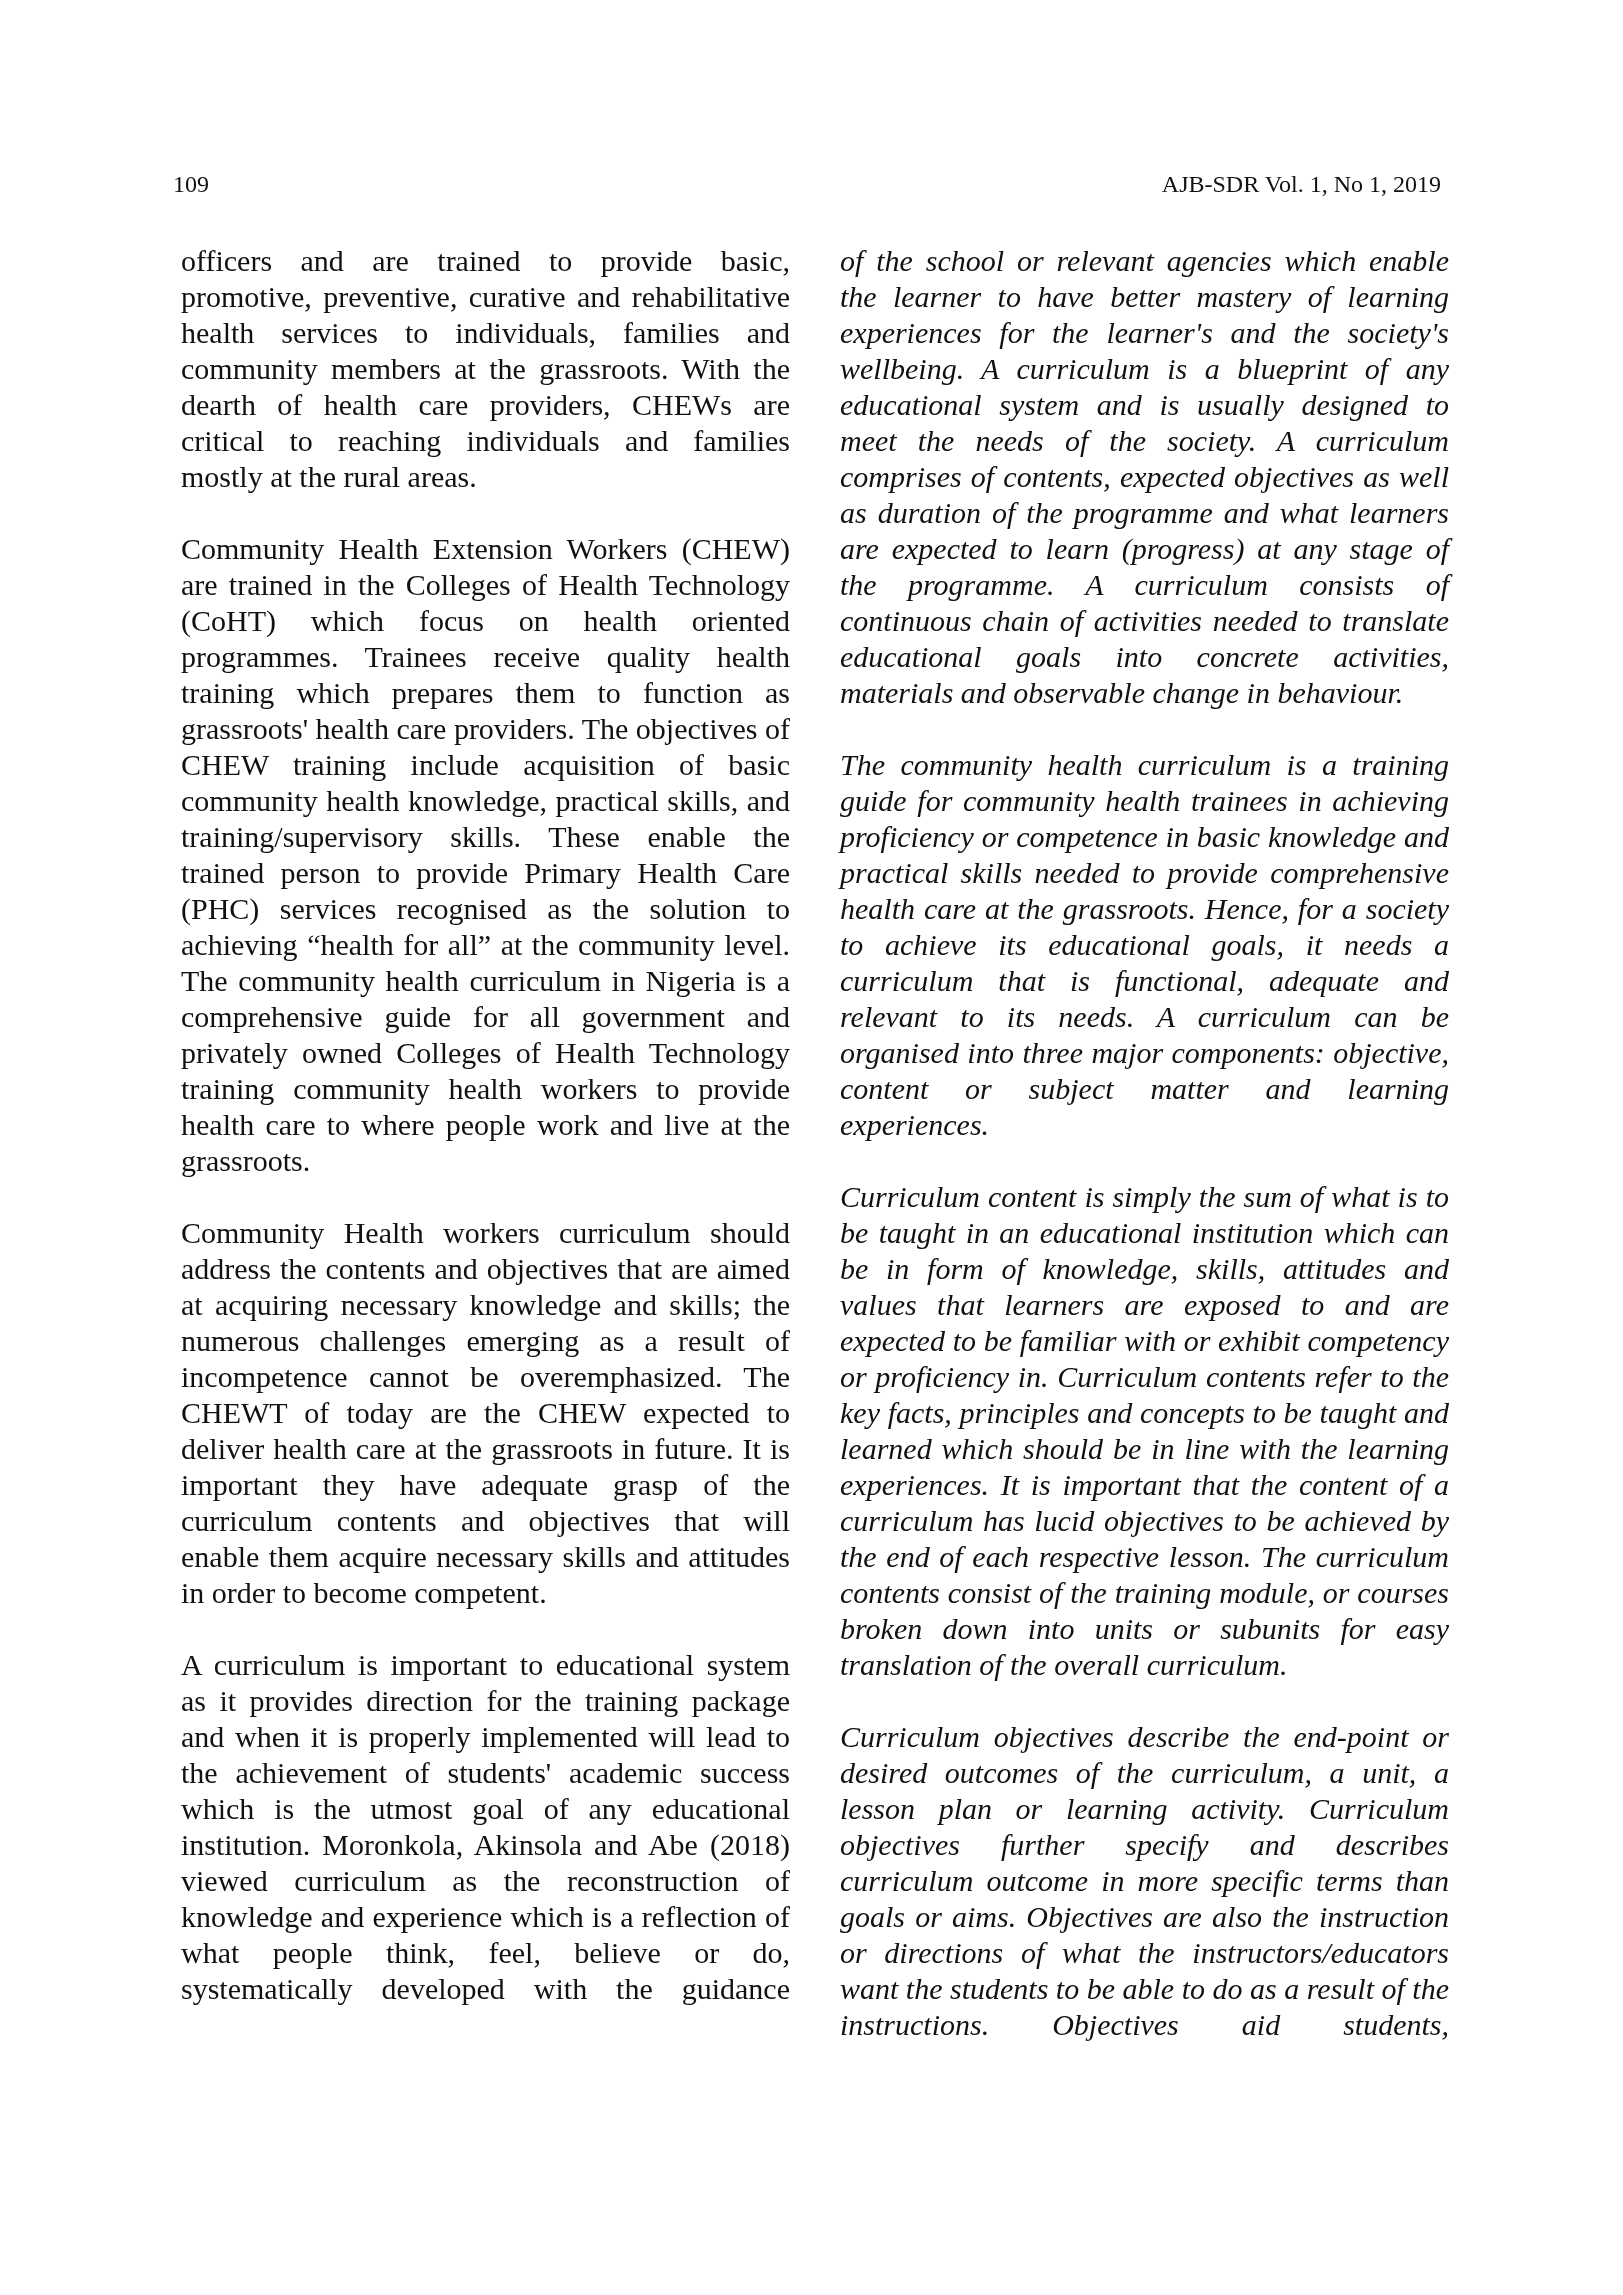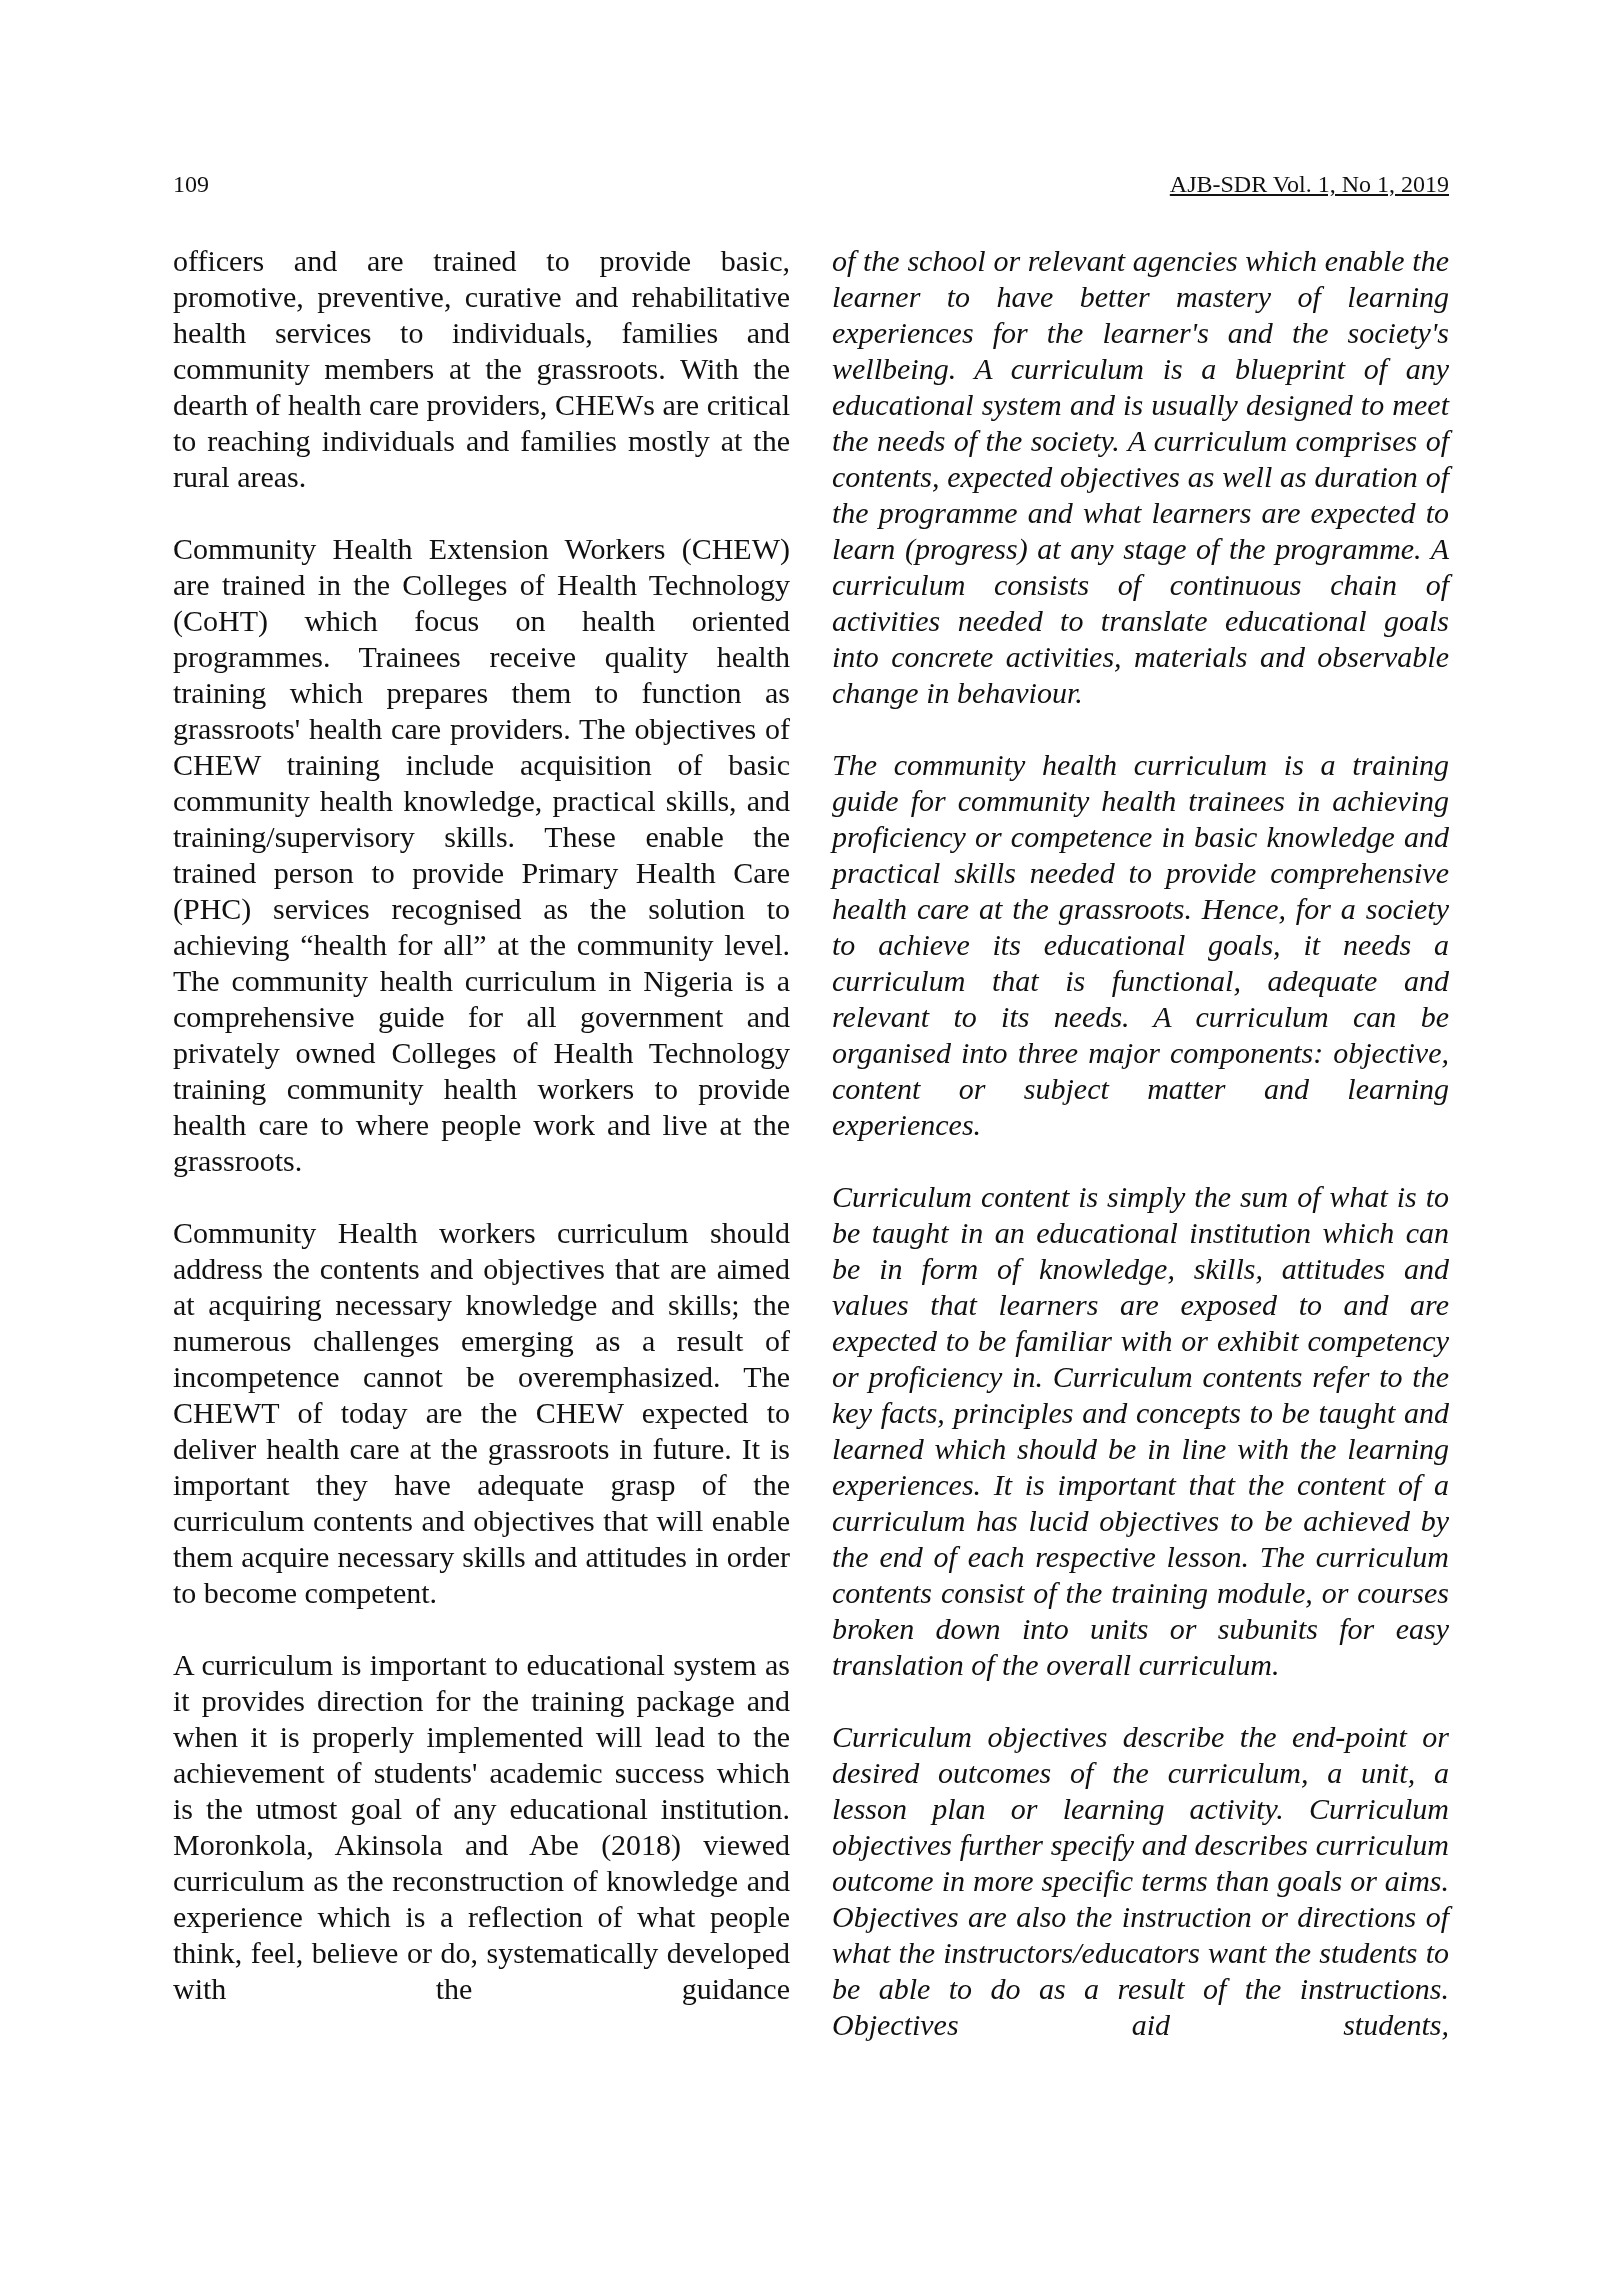--- a/index.html
+++ b/index.html
@@ -24,37 +24,36 @@
     font-size: 24px;
     line-height: 39px;
   }
   .page-number {
     position: absolute;
     left: 0;
     top: 0;
   }
   .journal-ref {
     position: absolute;
-    right: 0;
+    right: 8px;
     top: 0;
-    text-decoration: underline;
   }
   .column {
     position: absolute;
     top: 243px;
     width: 617px;
     font-size: 30px;
     line-height: 36px;
     text-align: justify;
     hyphens: none;
   }
   .col-left { left: 173px; }
   .col-right { left: 832px; font-style: italic; }
   .para {
-    margin: 0 0 36px 0;
+    margin: 0 0 36px 8px;
     text-align: justify;
   }
   .para:last-child { margin-bottom: 0; }
   .tail-justify { text-align-last: justify; }
 </style>
 </head>
 <body>
 
 <div class="page-header">
   <span class="page-number">109</span>

